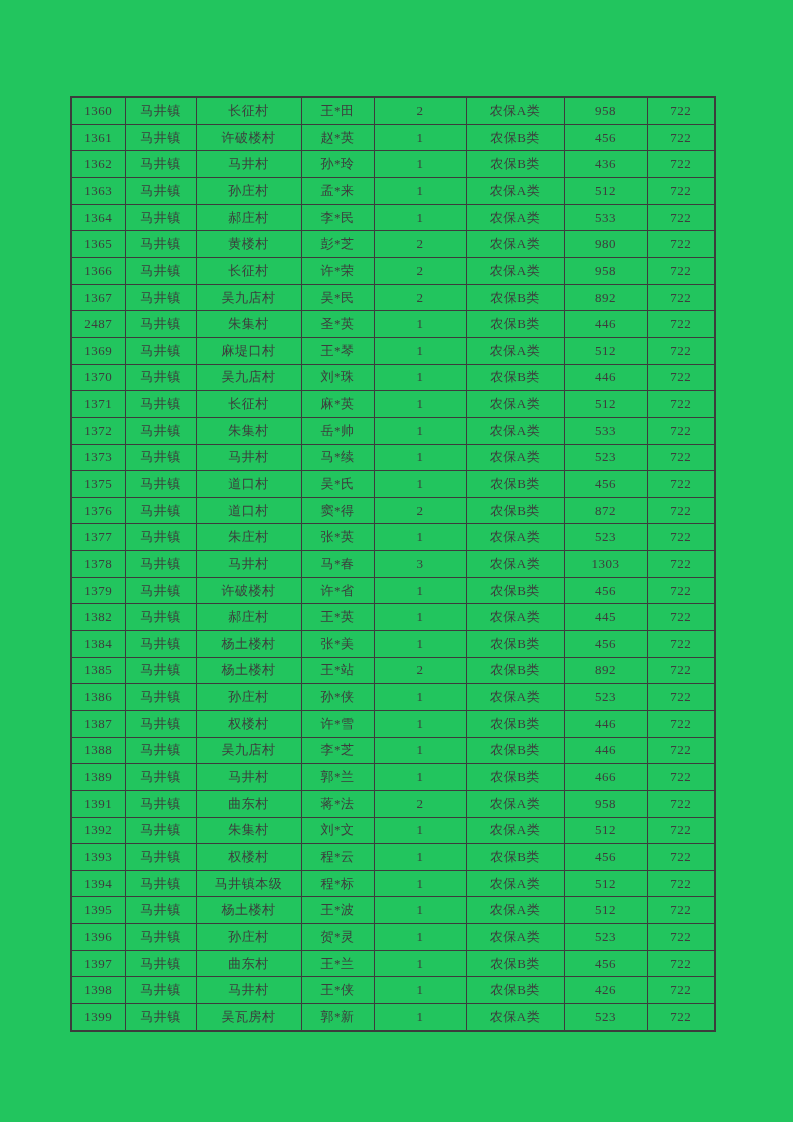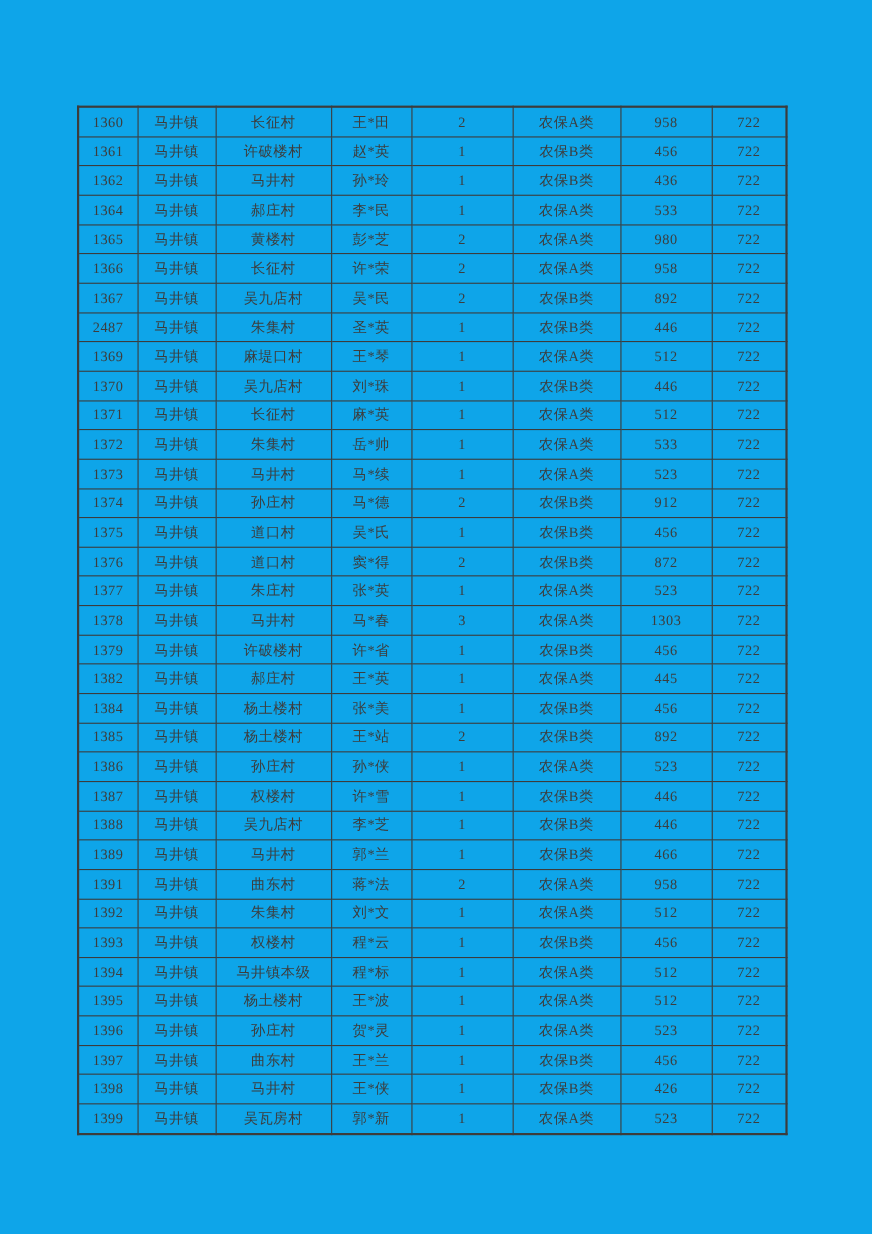--- a/index.html
+++ b/index.html
@@ -4,21 +4,21 @@
 <style>
   html, body {
     margin: 0;
     padding: 0;
     background: #ffffff;
   }
   .page {
     position: relative;
     width: 793px;
     height: 1122px;
-    background: #0ea5e9;
+    background: #22c55e;
     overflow: hidden;
     font-family: "Liberation Serif", "DejaVu Serif", serif;
   }
   table.records {
     position: absolute;
     left: 70px;
     top: 96px;
     width: 644px;
     height: 936px;
     border-collapse: collapse;
@@ -77,20 +77,30 @@
           <td>1362</td>
           <td>马井镇</td>
           <td>马井村</td>
           <td>孙*玲</td>
           <td>1</td>
           <td>农保B类</td>
           <td>436</td>
           <td>722</td>
         </tr>
         <tr>
+          <td>1363</td>
+          <td>马井镇</td>
+          <td>孙庄村</td>
+          <td>孟*来</td>
+          <td>1</td>
+          <td>农保A类</td>
+          <td>512</td>
+          <td>722</td>
+        </tr>
+        <tr>
           <td>1364</td>
           <td>马井镇</td>
           <td>郝庄村</td>
           <td>李*民</td>
           <td>1</td>
           <td>农保A类</td>
           <td>533</td>
           <td>722</td>
         </tr>
         <tr>
@@ -174,30 +184,20 @@
           <td>722</td>
         </tr>
         <tr>
           <td>1373</td>
           <td>马井镇</td>
           <td>马井村</td>
           <td>马*续</td>
           <td>1</td>
           <td>农保A类</td>
           <td>523</td>
-          <td>722</td>
-        </tr>
-        <tr>
-          <td>1374</td>
-          <td>马井镇</td>
-          <td>孙庄村</td>
-          <td>马*德</td>
-          <td>2</td>
-          <td>农保B类</td>
-          <td>912</td>
           <td>722</td>
         </tr>
         <tr>
           <td>1375</td>
           <td>马井镇</td>
           <td>道口村</td>
           <td>吴*氏</td>
           <td>1</td>
           <td>农保B类</td>
           <td>456</td>

